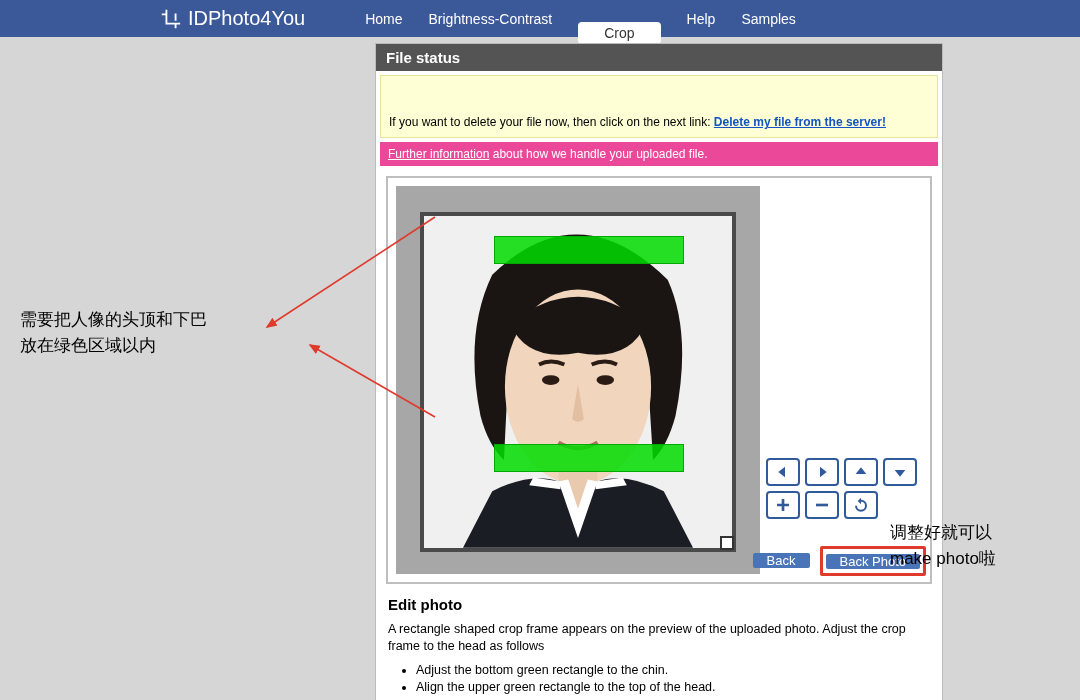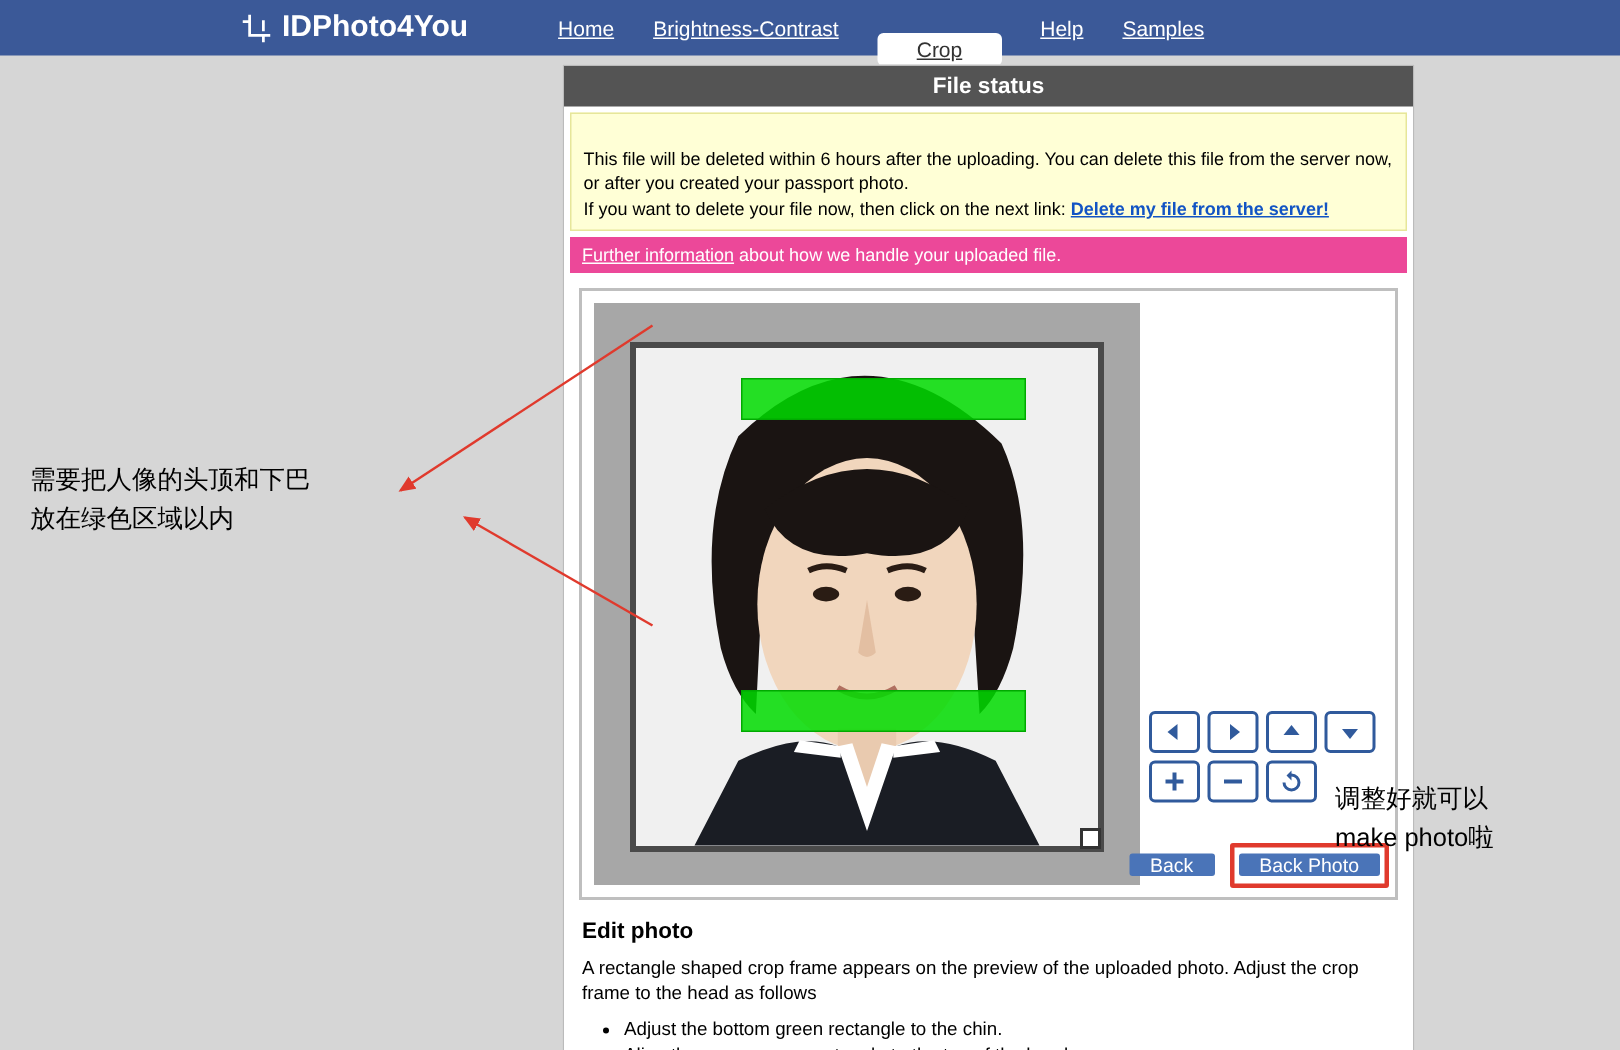--- a/index.html
+++ b/index.html
@@ -4,39 +4,38 @@
 <style>
   * { box-sizing: border-box; margin: 0; padding: 0; }
   html, body { width: 1080px; height: 700px; font-family: Arial, Helvetica, sans-serif; background:#d6d6d6; overflow:hidden; }
 
   
   .navbar {
     width:100%; height:37px; background:#3b5998;
     display:flex; align-items:center; padding-left:160px; color:#fff;
     font-size:14px;
   }
-  .logo { display:flex; align-items:center; font-size:20px; font-weight:bold; gap:6px; margin-right:60px; }
+  .logo { display:flex; align-items:center; font-size:20px; font-weight:normal; gap:6px; margin-right:60px; }
   .logo svg { width:22px; height:22px; }
   .nav-items { display:flex; gap:26px; align-items:center; }
-  .nav-item { color:#fff; cursor:pointer;text-decoration:underline; }
+  .nav-item { color:#fff; cursor:pointer; }
   .nav-item.active { background:#fff; color:#333; padding:3px 26px; border-radius:4px;margin-top:28px; }
 
   
   .stage { position:relative; width:1080px; height:calc(700px - 37px); }
 
   
   .panel {
     position:absolute; left:375px; top:6px; width:568px;
     background:#fff; border:1px solid #bbb; padding:0 0 10px 0;
   }
 
   .file-status-hdr {
     background:#545454; color:#fff; font-weight:bold; font-size:15px;
     padding:5px 10px;
-    text-align:center;
   }
   .file-info {
     background:#ffffd6; border:1px solid #e6e69a;
     margin:4px 4px 0 4px; padding:6px 8px; font-size:12px; line-height:1.35;
   }
   .file-info .fname { font-weight:bold; }
   .file-info a { color:#1254c4; text-decoration:underline; font-weight:bold; cursor:pointer; }
   .further-bar {
     background:#ec4899; color:#fff; font-size:12px;
     margin:4px; padding:5px 8px;
@@ -131,21 +130,21 @@
 </div>
 
 <div class="stage">
 
   <div class="panel">
 
     <div class="file-status-hdr">File status</div>
 
     <div class="file-info">
       <br>
-      <span>This file will be deleted within 6 hours after the uploading. You can delete this file from the server now, or after you created your passport photo.</span><br>
+      <br>
       <span>If you want to delete your file now, then click on the next link: </span>
       <a>Delete my file from the server!</a>
     </div>
 
     <div class="further-bar">
       <a>Further information</a><span> about how we handle your uploaded file.</span>
     </div>
 
     <div class="crop-card">
       <div class="crop-outer">

